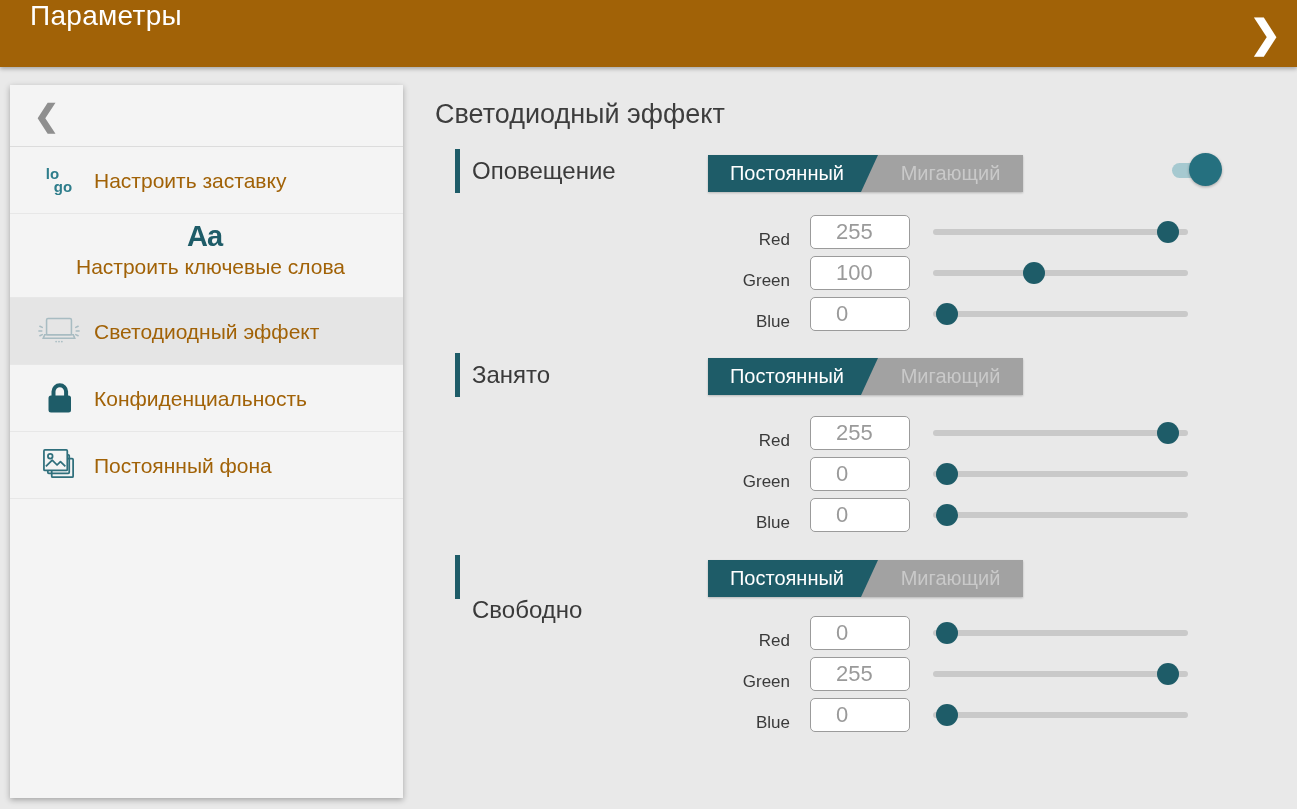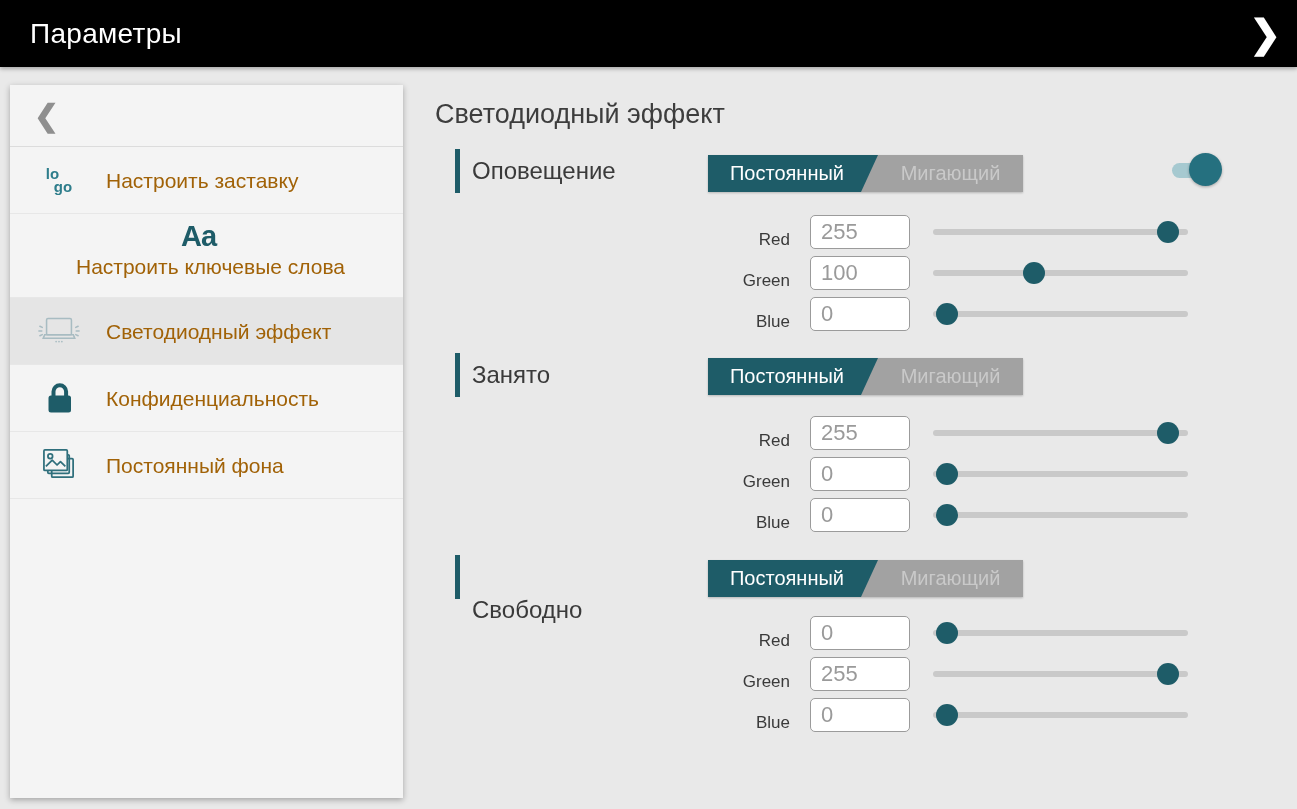--- a/index.html
+++ b/index.html
@@ -2,37 +2,37 @@
 <html><head>
 <meta charset="utf-8">
 <style>
   * { margin:0; padding:0; box-sizing:border-box; }
   html,body { width:1297px; height:809px; }
   body { font-family:"Liberation Sans", sans-serif; background:#e9e9e9; }
   #app { position:relative; width:1297px; height:809px; overflow:hidden; background:#e9e9e9; }
 
   
   .header { position:absolute; left:0; top:0; width:1297px; height:67px;
-            background:#000000; display:flex; align-items:center;
+            background:#a16207; display:flex; 
             box-shadow:0 2px 4px rgba(0,0,0,.28); z-index:5; }
   .header-title { color:#ffffff; font-size:28px; margin-left:30px; letter-spacing:.3px; }
   .header-chevron { position:absolute; right:16px; top:50%; transform:translateY(-50%);
                     color:#ffffff; font-size:38px; font-weight:bold; line-height:1; cursor:pointer; }
 
   
   .sidebar { position:absolute; left:10px; top:85px; width:393px; height:713px;
              background:#f4f4f4; box-shadow:0 2px 6px rgba(0,0,0,.30); z-index:3; }
   .side-back-row { height:62px; display:flex; align-items:center; padding-left:24px;
                    border-bottom:1px solid #dcdcdc; cursor:pointer; }
   .side-back-glyph { color:#8f8f8f; font-size:30px; font-weight:bold; }
   .side-item { display:flex; align-items:center; min-height:67px;
                padding:6px 18px 6px 26px; border-bottom:1px solid #e7e7e7; cursor:pointer; }
   .side-item.two-line { min-height:84px;flex-direction:column; }
   .side-item.selected { background:#e5e5e5; }
-  .side-icon { width:46px; min-width:46px; display:flex; align-items:center; justify-content:center; margin-right:24px; }
+  .side-icon { width:46px; min-width:46px; display:flex; align-items:center; justify-content:center; margin-right:12px; }
   .side-label { font-size:21px; color:#a16207; line-height:27px; }
 
   .logo-glyph { color:#2e7d8b; font-size:15px; font-weight:600; line-height:13px; }
   .logo-glyph .l2 { margin-left:8px; }
   .aa-glyph { color:#1e5c68; font-size:29px; font-weight:bold; letter-spacing:-1px; }
 
   
   .main-title { position:absolute; left:435px; top:99px; font-size:27px; color:#3d3d3d; }
 
   .sec-bar { position:absolute; width:5px; height:44px; background:#1e5c68; }
@@ -51,21 +51,21 @@
                       border-radius:8px; background:#a6c9d0; }
   .switch .sw-thumb { position:absolute; left:0; top:1px; width:33px; height:33px;
                       border-radius:50%; background:#25707f; box-shadow:0 1px 3px rgba(0,0,0,.3); }
   .switch.on .sw-thumb { left:17px; }
 
   .rows { position:absolute; width:468px; }
   .rgb-row { display:flex; align-items:center; height:34px; margin-bottom:7px; }
   .rgb-label { width:70px; text-align:right; font-size:17px; color:#3a3a3a;margin-top:16px; }
   .rgb-input { margin-left:20px; width:100px; height:34px; background:#ffffff;
                border:1.5px solid #9b9b9b; border-radius:5px; font-family:"Liberation Sans",sans-serif;
-               font-size:22px; color:#9a9a9a; padding-left:10px; outline:none; }
+               font-size:22px; color:#9a9a9a; padding-left:25px; outline:none; }
   .slider { margin-left:23px; width:255px; height:34px; position:relative; cursor:pointer; }
   .slider .track { position:absolute; left:0; top:14px; width:100%; height:6px;
                    background:#c9c9c9; border-radius:3px; }
   .slider .thumb { position:absolute; top:6px; width:22px; height:22px; border-radius:50%;
                    background:#1e5c68; }
 </style>
 </head>
 <body>
 
 <div id="app">

